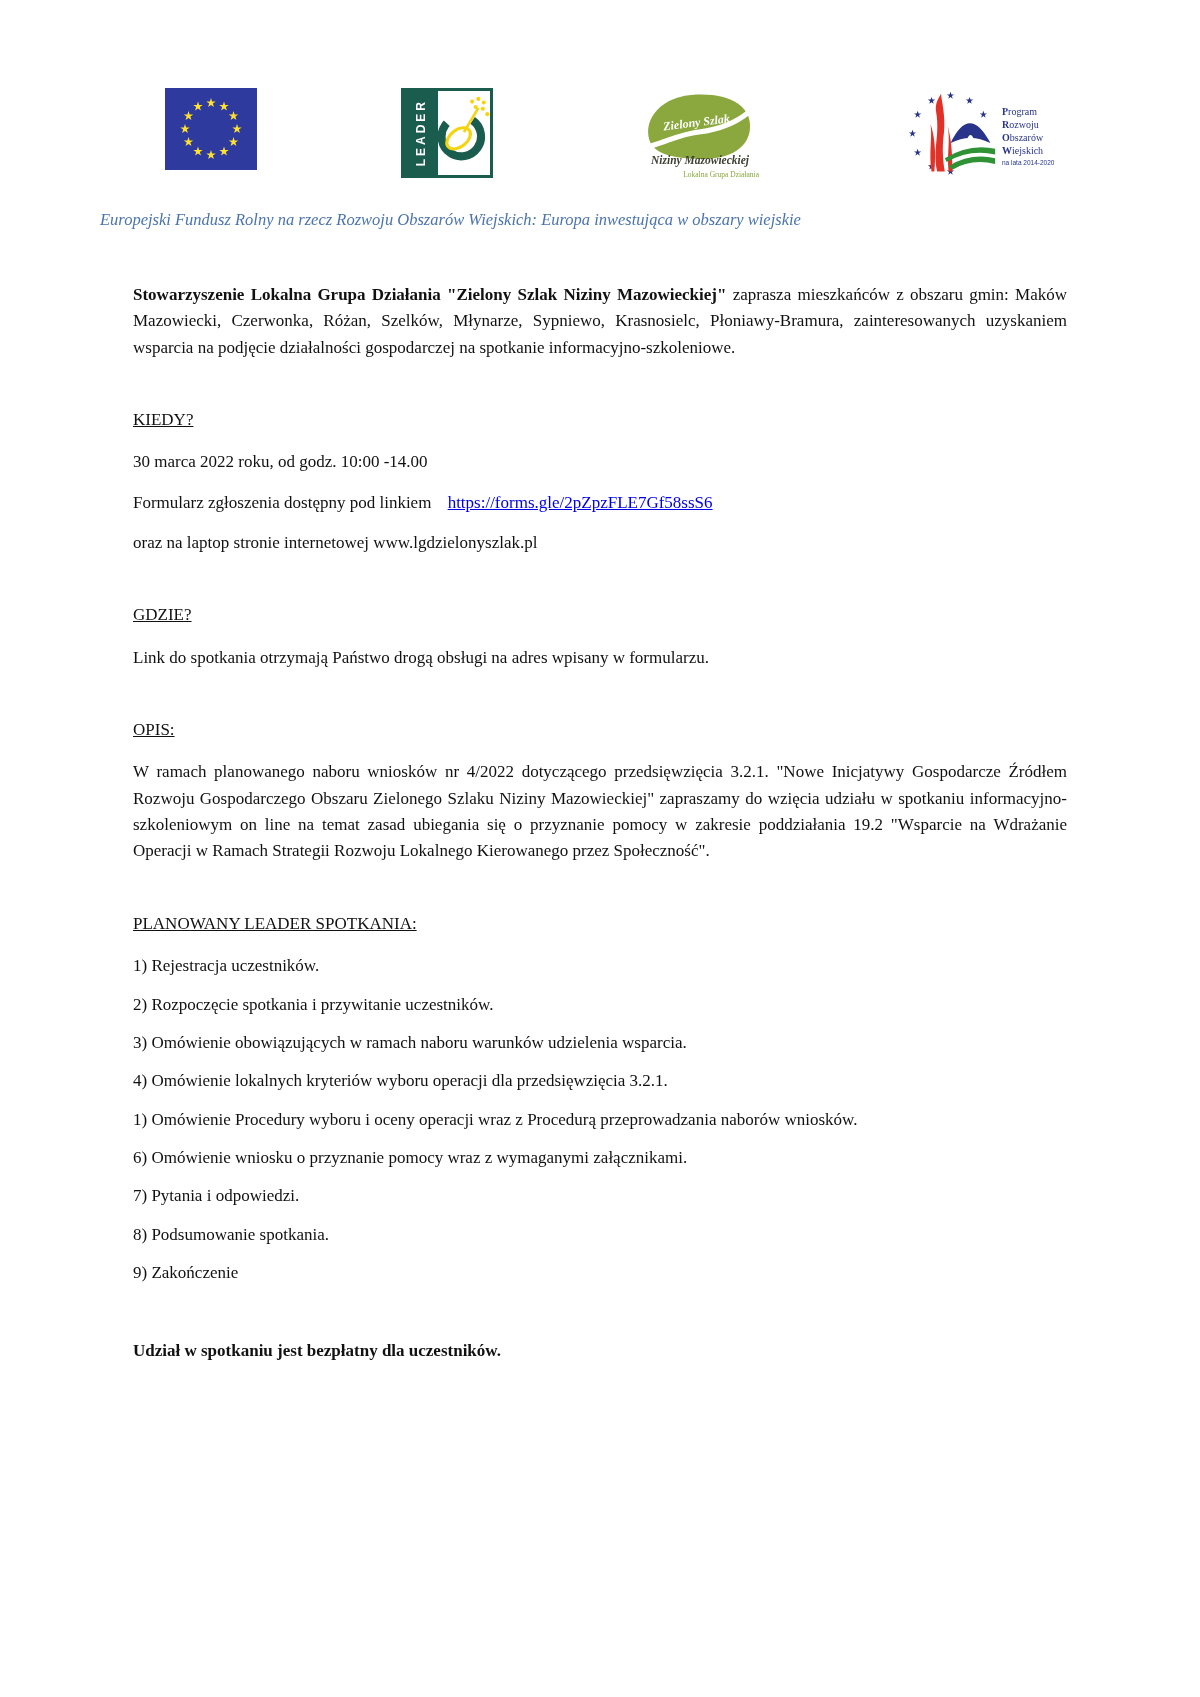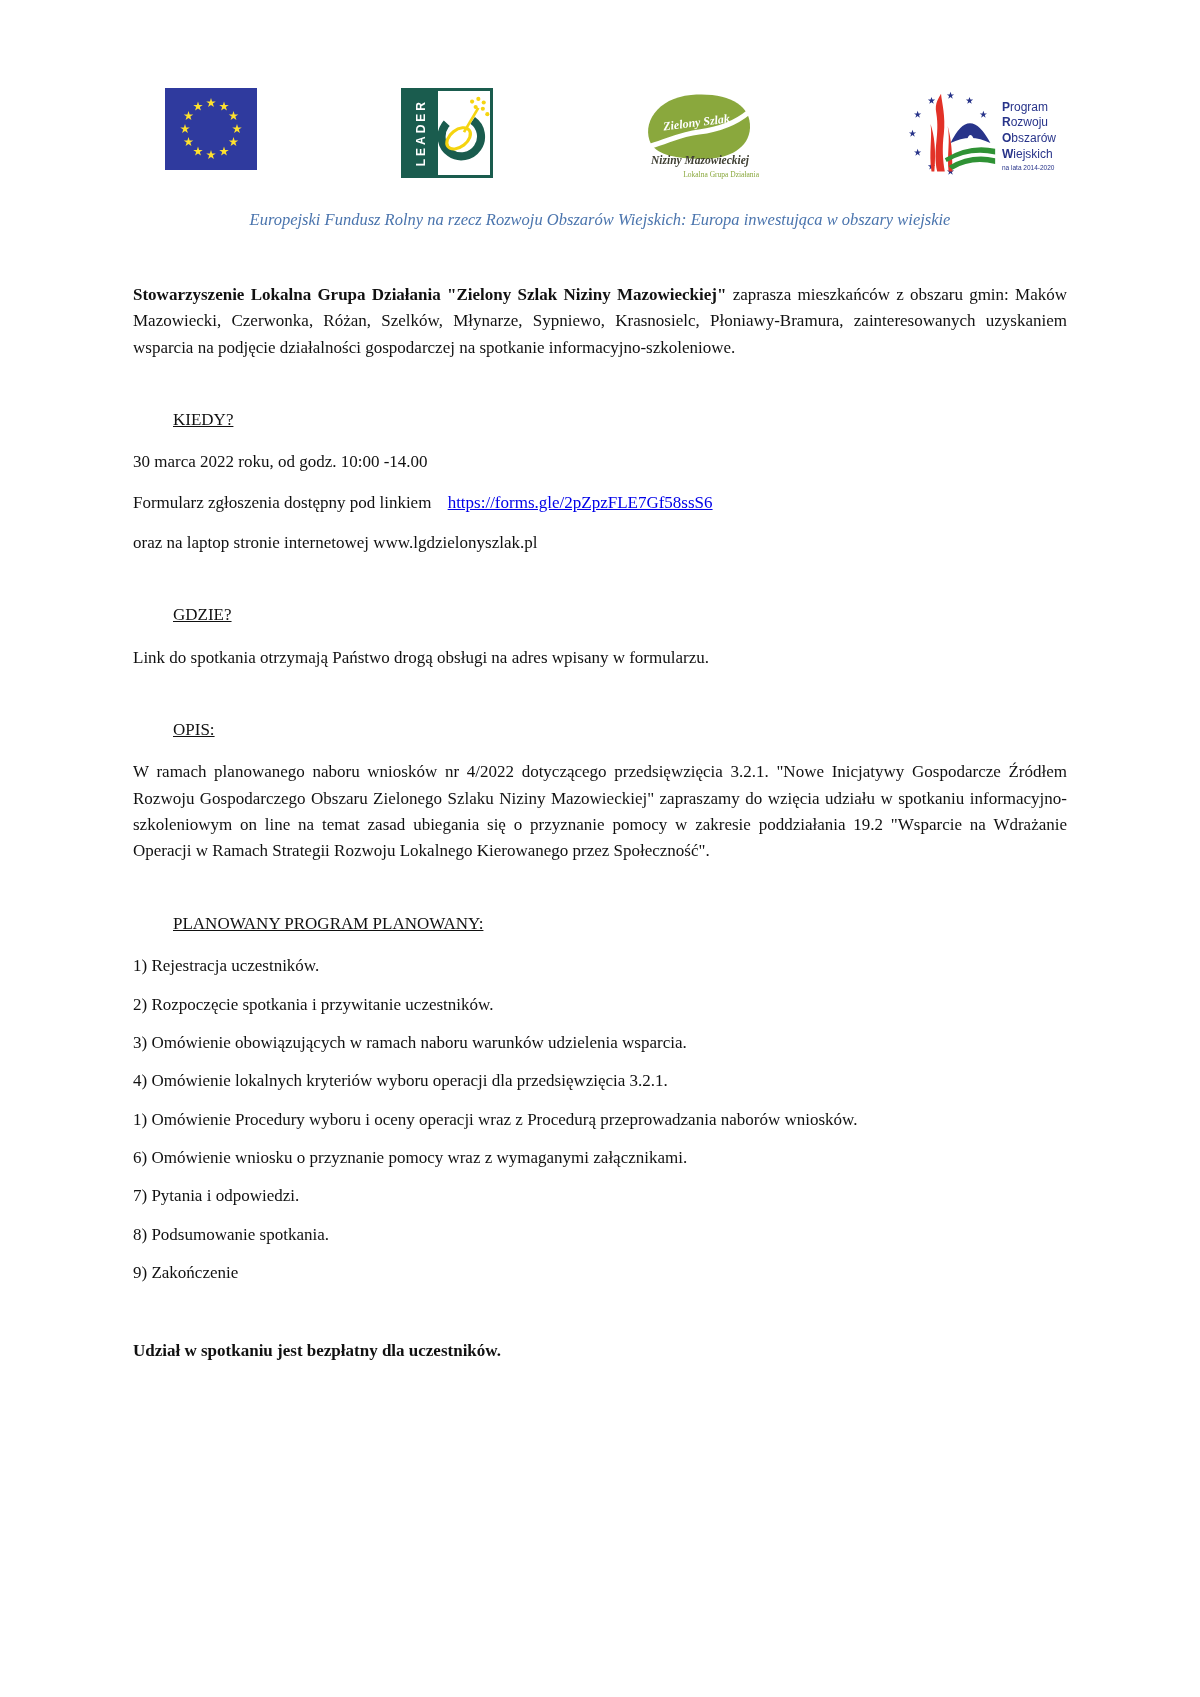--- a/index.html
+++ b/index.html
@@ -56,39 +56,39 @@
     white-space:nowrap;
   }
   .zs-line3{
     position:absolute;top:82px;left:14px;width:108px;text-align:right;
     font-size:7.5px;color:var(--zs-green);white-space:nowrap;
   }
   .prow-box{display:flex;align-items:center;gap:4px;width:152px;}
   .prow-box svg{display:block;flex:0 0 auto;}
   .prow-text{flex:1;}
   .prow-line{
-    display:block;font-family:Liberation Sans, sans-serif;
-    font-size:12px;line-height:1.3;color:var(--prow-navy);
+    display:block;font-family:Liberation Serif, serif;
+    font-size:10px;line-height:1.3;color:var(--prow-navy);
   }
   .prow-line::first-letter{font-weight:bold;}
   .prow-years{
     display:block;font-family:"Liberation Sans","DejaVu Sans",sans-serif;
     font-size:6.5px;margin-top:2px;color:var(--prow-navy);
   }
   
   .caption{
-    margin-top:26px;text-align:center;
+    margin-top:26px;text-align:left;
     font-style:italic;font-size:16.5px;color:var(--caption-blue);
     padding:0 100px;
   }
   
   main{padding:52px 133px 60px 133px;}
   p{margin:0 0 14px 0;font-size:17px;line-height:1.55;}
   .justify{text-align:justify;}
-  .heading{margin-top:46px;margin-bottom:16px;margin-left:40px;}
+  .heading{margin-top:46px;margin-bottom:16px;}
   .heading span{text-decoration:underline;}
   a.link{color:var(--link-blue);text-decoration:underline;cursor:pointer;margin-left:12px;}
   .program-list p{margin-bottom:12px;}
   .bold-note{font-weight:bold;margin-top:52px;}
 </style>
 </head>
 <body>
 
 <div class="page">
 
@@ -197,21 +197,21 @@
       <p class="heading"><span>GDZIE?</span></p>
       <p>Link do spotkania otrzymają Państwo drogą obsługi na adres wpisany w formularzu.</p>
     </section>
 
     <section>
       <p class="heading"><span>OPIS:</span></p>
       <p class="justify">W ramach planowanego naboru wniosków nr 4/2022 dotyczącego przedsięwzięcia 3.2.1. "Nowe Inicjatywy Gospodarcze Źródłem Rozwoju Gospodarczego Obszaru Zielonego Szlaku Niziny Mazowieckiej" zapraszamy do wzięcia udziału w spotkaniu informacyjno-szkoleniowym on line na temat zasad ubiegania się o przyznanie pomocy w zakresie poddziałania 19.2 "Wsparcie na Wdrażanie Operacji w Ramach Strategii Rozwoju Lokalnego Kierowanego przez Społeczność".</p>
     </section>
 
     <section>
-      <p class="heading"><span>PLANOWANY PROGRAM PLANOWANY:</span></p>
+      <p class="heading"><span>PLANOWANY LEADER SPOTKANIA:</span></p>
       <div class="program-list">
 
       <p>1) Rejestracja uczestników.</p>
           <p>2) Rozpoczęcie spotkania i przywitanie uczestników.</p>
           <p>3) Omówienie obowiązujących w ramach naboru warunków udzielenia wsparcia.</p>
           <p>4) Omówienie lokalnych kryteriów wyboru operacji dla przedsięwzięcia 3.2.1.</p>
           <p>1) Omówienie Procedury wyboru i oceny operacji wraz z Procedurą przeprowadzania naborów wniosków.</p>
           <p>6) Omówienie wniosku o przyznanie pomocy wraz z wymaganymi załącznikami.</p>
           <p>7) Pytania i odpowiedzi.</p>
           <p>8) Podsumowanie spotkania.</p>

